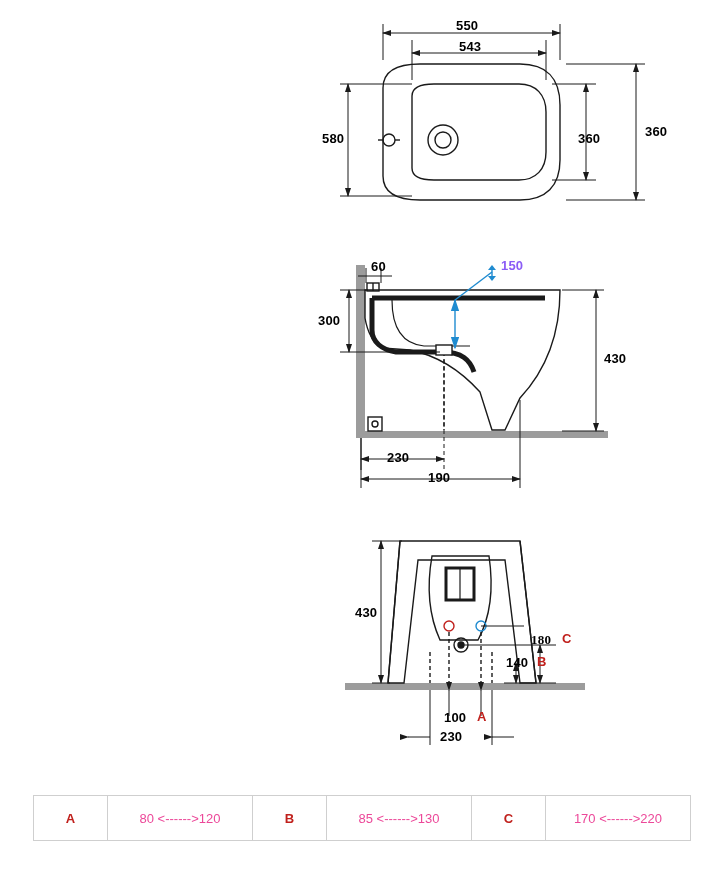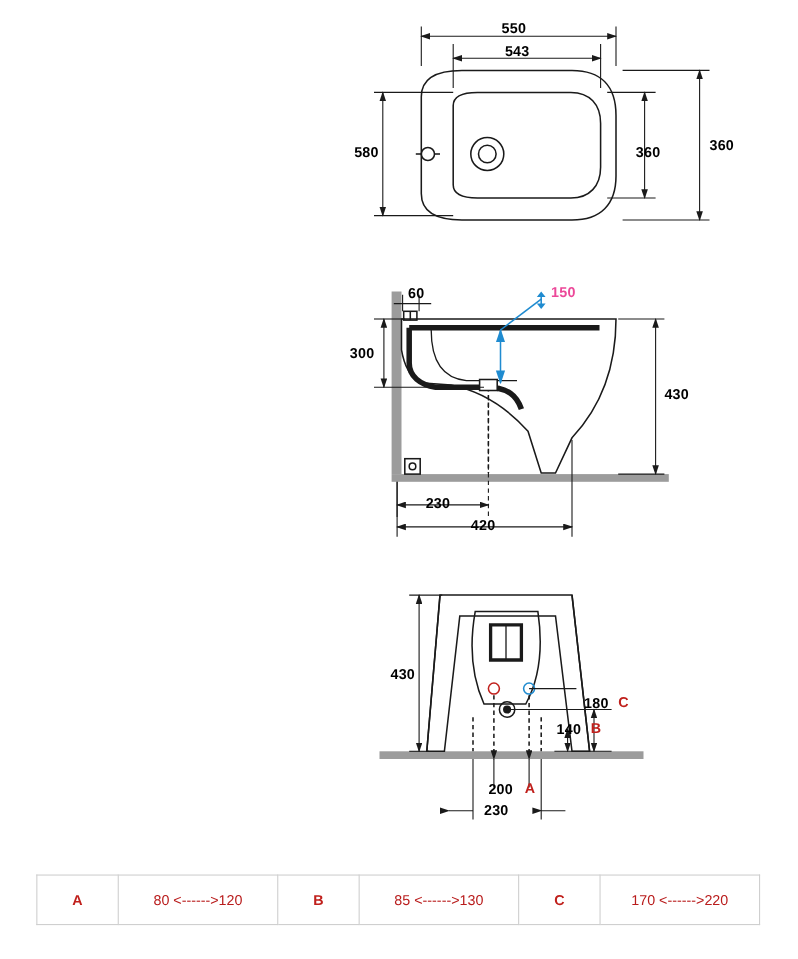--- a/index.html
+++ b/index.html
@@ -28,21 +28,21 @@
   }
   .dim-label {
     position: absolute;
     font-size: 13px;
     font-family: "Liberation Sans", sans-serif;
     color: #000000;
     white-space: nowrap;
     letter-spacing: 0.2px;
   }
   .dim-label.blue {
-    color: #ec4899;
+    color: #8b5cf6;
     font-weight: bold;
   }
   .dim-label.red {
     color: #c0201c;
     font-weight: bold;
   }
   .dim-label.bold {
     font-weight: bold;
   }
   table.legend {
@@ -60,21 +60,21 @@
     vertical-align: middle;
     padding: 0 6px;
   }
   td.key {
     width: 70px;
     color: #c0201c;
     font-weight: bold;
   }
   td.range {
     width: 150px;
-    color: #b91c1c;
+    color: #ec4899;
   }
 </style>
 </head>
 <body>
 
 <div class="stage">
 
   <svg class="svg-layer" width="725" height="872" viewBox="0 0 725 872">
     <defs>
       <marker id="arrEnd" markerWidth="9" markerHeight="9" refX="8" refY="3" orient="auto" markerUnits="strokeWidth">
@@ -245,28 +245,28 @@
   <div class="dim-label bold" style="left:459px; top:39px;">543</div>
   <div class="dim-label bold" style="left:645px; top:124px;">360</div>
   <div class="dim-label bold" style="left:322px; top:131px;">580</div>
   <div class="dim-label bold" style="left:578px; top:131px;">360</div>
 
   <div class="dim-label bold" style="left:371px; top:259px;text-align:right;">60</div>
   <div class="dim-label blue" style="left:501px; top:258px;">150</div>
   <div class="dim-label bold" style="left:318px; top:313px;">300</div>
   <div class="dim-label bold" style="left:604px; top:351px;">430</div>
   <div class="dim-label bold" style="left:387px; top:450px;">230</div>
-  <div class="dim-label bold" style="left:428px; top:470px;">420</div>
+  <div class="dim-label bold" style="left:428px; top:470px;">190</div>
 
   <div class="dim-label bold" style="left:355px; top:605px;">430</div>
-  <div class="dim-label bold" style="left:531px; top:632px;">180</div>
+  <div class="dim-label bold" style="left:531px; top:632px;font-family:Liberation Serif, serif;">180</div>
   <div class="dim-label red" style="left:562px; top:631px;">C</div>
   <div class="dim-label bold" style="left:506px; top:655px;">140</div>
   <div class="dim-label red" style="left:537px; top:654px;">B</div>
-  <div class="dim-label bold" style="left:444px; top:710px;">200</div>
+  <div class="dim-label bold" style="left:444px; top:710px;">100</div>
   <div class="dim-label red" style="left:477px; top:709px;">A</div>
   <div class="dim-label bold" style="left:440px; top:729px;">230</div>
 
   <table class="legend">
     <tbody>
         <tr>
       <td class="key">A</td>
       <td class="range">80 &lt;------&gt;120</td>
       <td class="key">B</td>
       <td class="range">85 &lt;------&gt;130</td>

